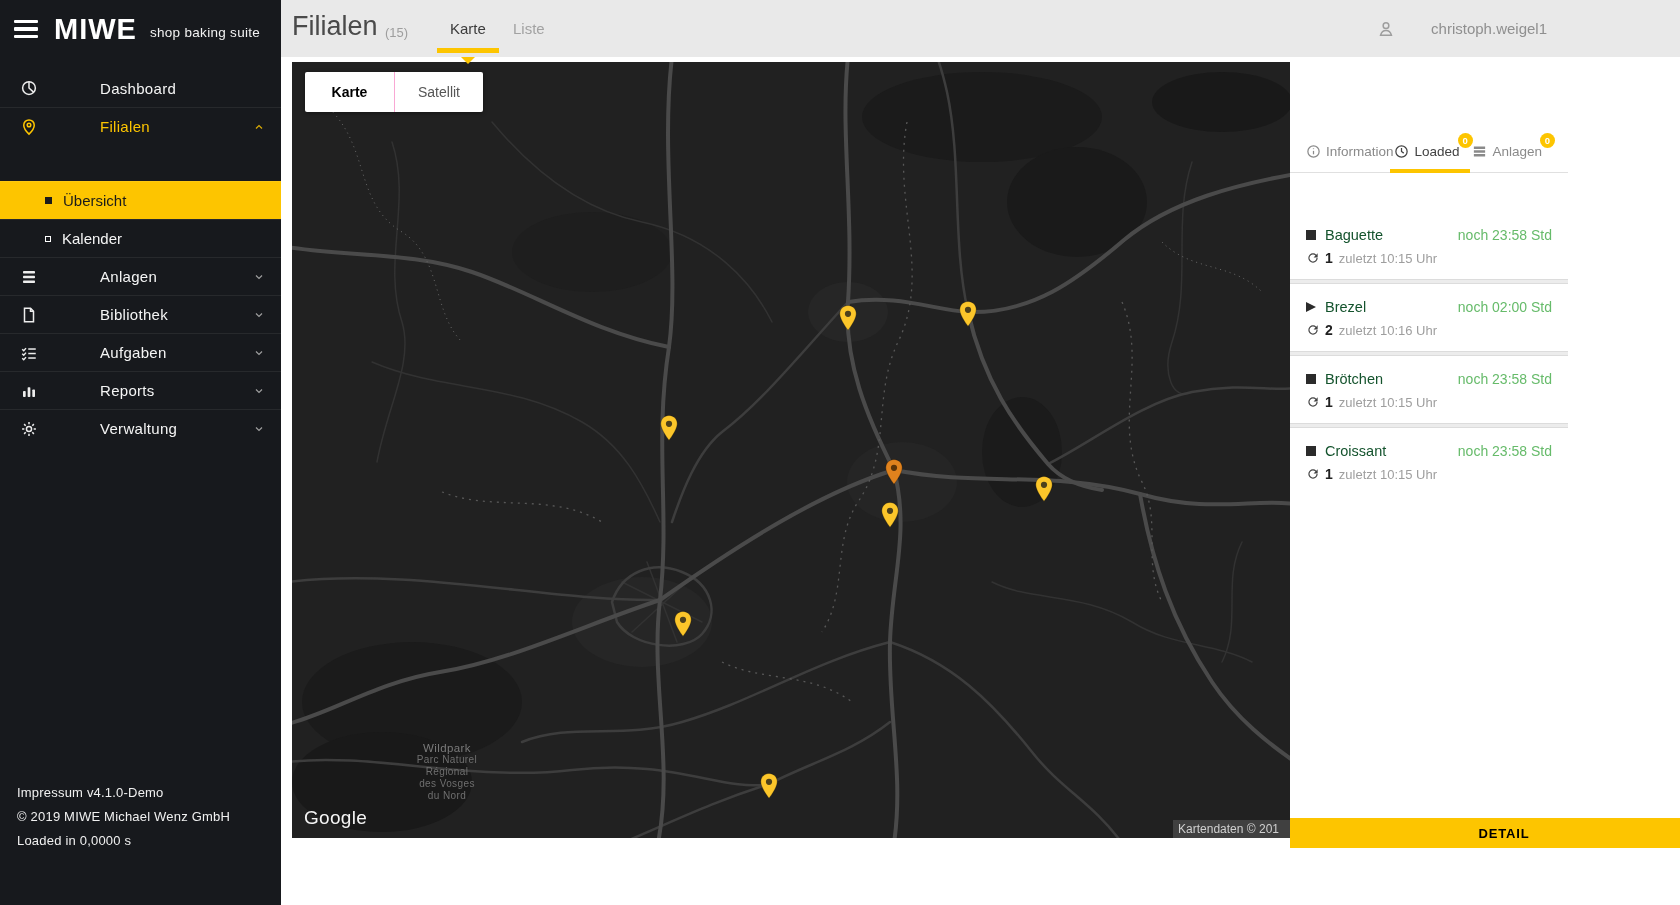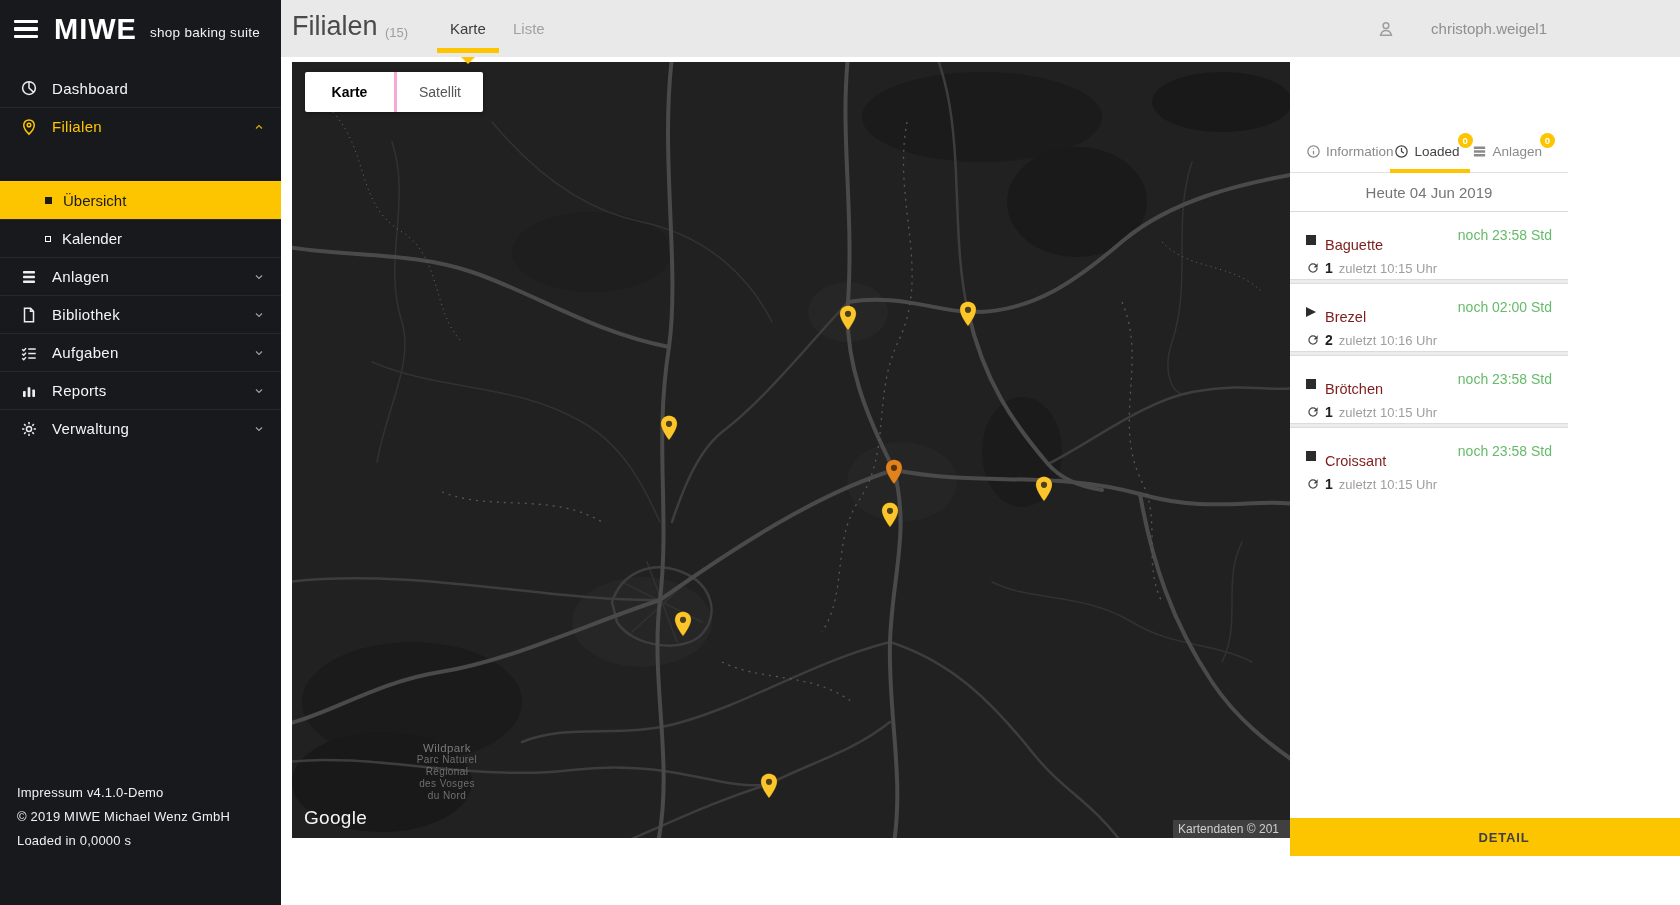--- a/index.html
+++ b/index.html
@@ -8,21 +8,21 @@
   .app { position:relative; width:1680px; height:905px; }
 
   
   .sidebar { position:absolute; left:0; top:0; width:281px; height:905px; background:#17191d; }
   .brand-row { display:flex; align-items:center; height:58px; padding:0 14px; }
   .hamburger { width:24px; height:18px; display:flex; flex-direction:column; justify-content:space-between; background:none; border:none; cursor:pointer; margin-right:16px; }
   .hamburger span { display:block; height:3.2px; background:#fff; border-radius:1px; }
   .brand { color:#fff; font-size:29px; font-weight:800; letter-spacing:1px; line-height:1; }
   .brand-suffix { color:#f2f2f2; font-size:13.5px; font-weight:300; margin-left:13px; margin-top:6px; letter-spacing:.3px; }
   nav { margin-top:11px; }
-  .nav-item { position:relative; height:38px; display:flex; align-items:center; padding:0 18px 0 20px; color:#f5f5f5; font-size:15px; font-weight:300; letter-spacing:.3px; border-top:1px solid rgba(255,255,255,.07); cursor:pointer; }
+  .nav-item { position:relative; height:38px; display:flex; align-items:center; padding:0 18px 0 20px; color:#f5f5f5; font-size:15px; font-weight:300; letter-spacing:.3px; border-top:1px solid rgba(255,255,255,.07); cursor:pointer;gap:48px; }
   .nav-item:first-child { border-top:none; }
   .nav-icon { width:18px; height:18px; margin-right:14px; display:inline-flex; }
   .nav-item.accent { color:#fdc500; }
   .chev { position:absolute; right:16px; width:12px; height:12px; opacity:.85; }
   .nav-sub { position:relative; height:38px; display:flex; align-items:center; padding-left:45px; color:#f5f5f5; font-size:15px; font-weight:300; border-top:1px solid rgba(255,255,255,.07); cursor:pointer; }
   .nav-sub.selected { background:#fdc500; color:#1b1b1b; font-weight:400;margin-top:36px; }
   .bullet { width:7px; height:7px; margin-right:11px; }
   .bullet.filled { background:#1b1b1b; }
   .bullet.hollow { width:6px; height:6px; border:1.6px solid #fff; background:transparent; }
   .sidebar-footer { position:absolute; left:17px; bottom:52px; color:#f0f0f0; font-size:13px; font-weight:300; line-height:24px; letter-spacing:.2px; }
@@ -40,21 +40,21 @@
   .user svg { margin-right:9px; }
 
   
   .content { position:absolute; left:281px; top:57px; width:1399px; height:848px; background:#fff; }
   .tab-caret { position:absolute; left:180px; top:0; width:0; height:0; border-left:7px solid transparent; border-right:7px solid transparent; border-top:7px solid #fdc500; z-index:5; }
   .map { position:absolute; left:11px; top:5px; width:998px; height:776px; background:#212121; overflow:hidden; cursor:grab; }
   .map > svg.roads { position:absolute; left:0; top:0; }
   .maptype { position:absolute; left:13px; top:10px; display:flex; box-shadow:0 1px 4px rgba(0,0,0,.4); border-radius:2px; overflow:hidden; z-index:4; }
   .maptype button { width:89px; height:40px; background:#fff; border:none; font-family:"Liberation Sans",sans-serif; font-size:14px; color:#565656; cursor:pointer; }
   .maptype button.active { color:#000; font-weight:700; }
-  .maptype button + button { border-left:3px solid #f9a8d4; }
+  .maptype button + button { border-left:1px solid #f9a8d4; }
   .pin { position:absolute; width:18px; height:26px; z-index:3; cursor:pointer; }
   .google-logo { position:absolute; left:12px; bottom:9px; color:#f5f5f5; font-size:19px; font-weight:500; letter-spacing:.3px; }
   .area-label { position:absolute; left:100px; top:680px; width:110px; text-align:center; color:#6f6f6f; font-size:10px; line-height:12px; letter-spacing:.4px; }
   .area-label .big { font-size:11.5px; color:#7a7a7a; }
   .attribution { position:absolute; right:0; bottom:0; background:rgba(255,255,255,.14); color:#cfcfcf; font-size:12px; padding:2px 11px 2px 5px; white-space:nowrap; }
 
   
   .panel { position:absolute; left:1009px; top:0; width:390px; height:848px; background:#fff; }
   .panel-header { position:absolute; left:0; top:0; width:390px; height:74px; background:#e9e9e9; }
   .panel-title { position:absolute; left:13px; top:23px; font-size:20px; font-weight:700; color:#3c3c3c; letter-spacing:.2px; }
@@ -69,26 +69,26 @@
   .badge { position:absolute; top:2px; right:-13px; width:15px; height:15px; border-radius:50%; background:#fdc500; color:#fff; font-size:9.5px; font-weight:700; display:flex; align-items:center; justify-content:center; }
   .ptab.with-badge { margin-right:12px; }
   .date-row { position:absolute; left:0; top:116px; width:278px; height:39px; border-bottom:1px solid #d9d9d9; text-align:center; line-height:39px; font-size:15px; color:#757575; background:#fff; }
   .items { position:absolute; left:0; top:155px; width:278px; }
   .item { position:relative; height:67px; background:#fff; padding:15px 0 0 16px; }
   .gap { height:5px; background:#ececec; border-top:1px solid #dcdcdc; border-bottom:1px solid #dcdcdc; }
   .prod-row1 { display:flex; align-items:center; }
   .prod-shape { display:inline-block; margin-right:9px; }
   .prod-shape.square { width:10px; height:10px; background:#2b2b2b; }
   .prod-shape.triangle { width:0; height:0; border-left:10px solid #2b2b2b; border-top:5.5px solid transparent; border-bottom:5.5px solid transparent; }
-  .prod-name { font-size:14.5px; color:#7f1d1d;margin-top:10px; }
+  .prod-name { font-size:14.5px; color:#14532d; }
   .prod-time { position:absolute; right:16px; top:15px; font-size:14px; color:#66bb6a; }
   .prod-row2 { display:flex; align-items:center; margin-top:7px; font-size:13px; color:#9e9e9e; }
   .prod-row2 svg { margin-right:5px; }
   .prod-count { color:#212121; font-weight:700; font-size:14px; margin-right:6px; }
-  .detail-btn { position:absolute; left:0; top:761px; width:390px; height:38px; background:#fdc500; border:none; font-family:"Liberation Sans",sans-serif; font-size:13px; font-weight:700; letter-spacing:.8px; color:#404040; cursor:pointer;padding-left:38px; }
+  .detail-btn { position:absolute; left:0; top:761px; width:390px; height:30px; background:#fdc500; border:none; font-family:"Liberation Sans",sans-serif; font-size:13px; font-weight:700; letter-spacing:.8px; color:#000000; cursor:pointer;padding-left:38px; }
 </style>
 </head>
 <body>
 
 <div class="app">
 
   <aside class="sidebar">
     <div class="brand-row">
       <button class="hamburger">
           <span></span>
@@ -360,21 +360,20 @@
           <svg viewBox="0 0 24 24" width="15" height="15" fill="#8a8a8a">
               <rect x="3" y="4" width="18" height="4"></rect>
               <rect x="3" y="10" width="18" height="4"></rect>
               <rect x="3" y="16" width="18" height="4"></rect>
             </svg>
           <span>Anlagen</span>
           <span class="badge">0</span>
         </div>
       </div>
 
-      <div class="date-row">Heute 04 Jun 2019</div>
 
       <div class="items">
         <div class="item">
           <div class="prod-row1">
               <span class="prod-shape square"></span>
               <span class="prod-name">Baguette</span>
             </div>
           <span class="prod-time">noch 23:58 Std</span>
           <div class="prod-row2">
             <svg viewBox="0 0 24 24" width="14" height="14" fill="#424242">

